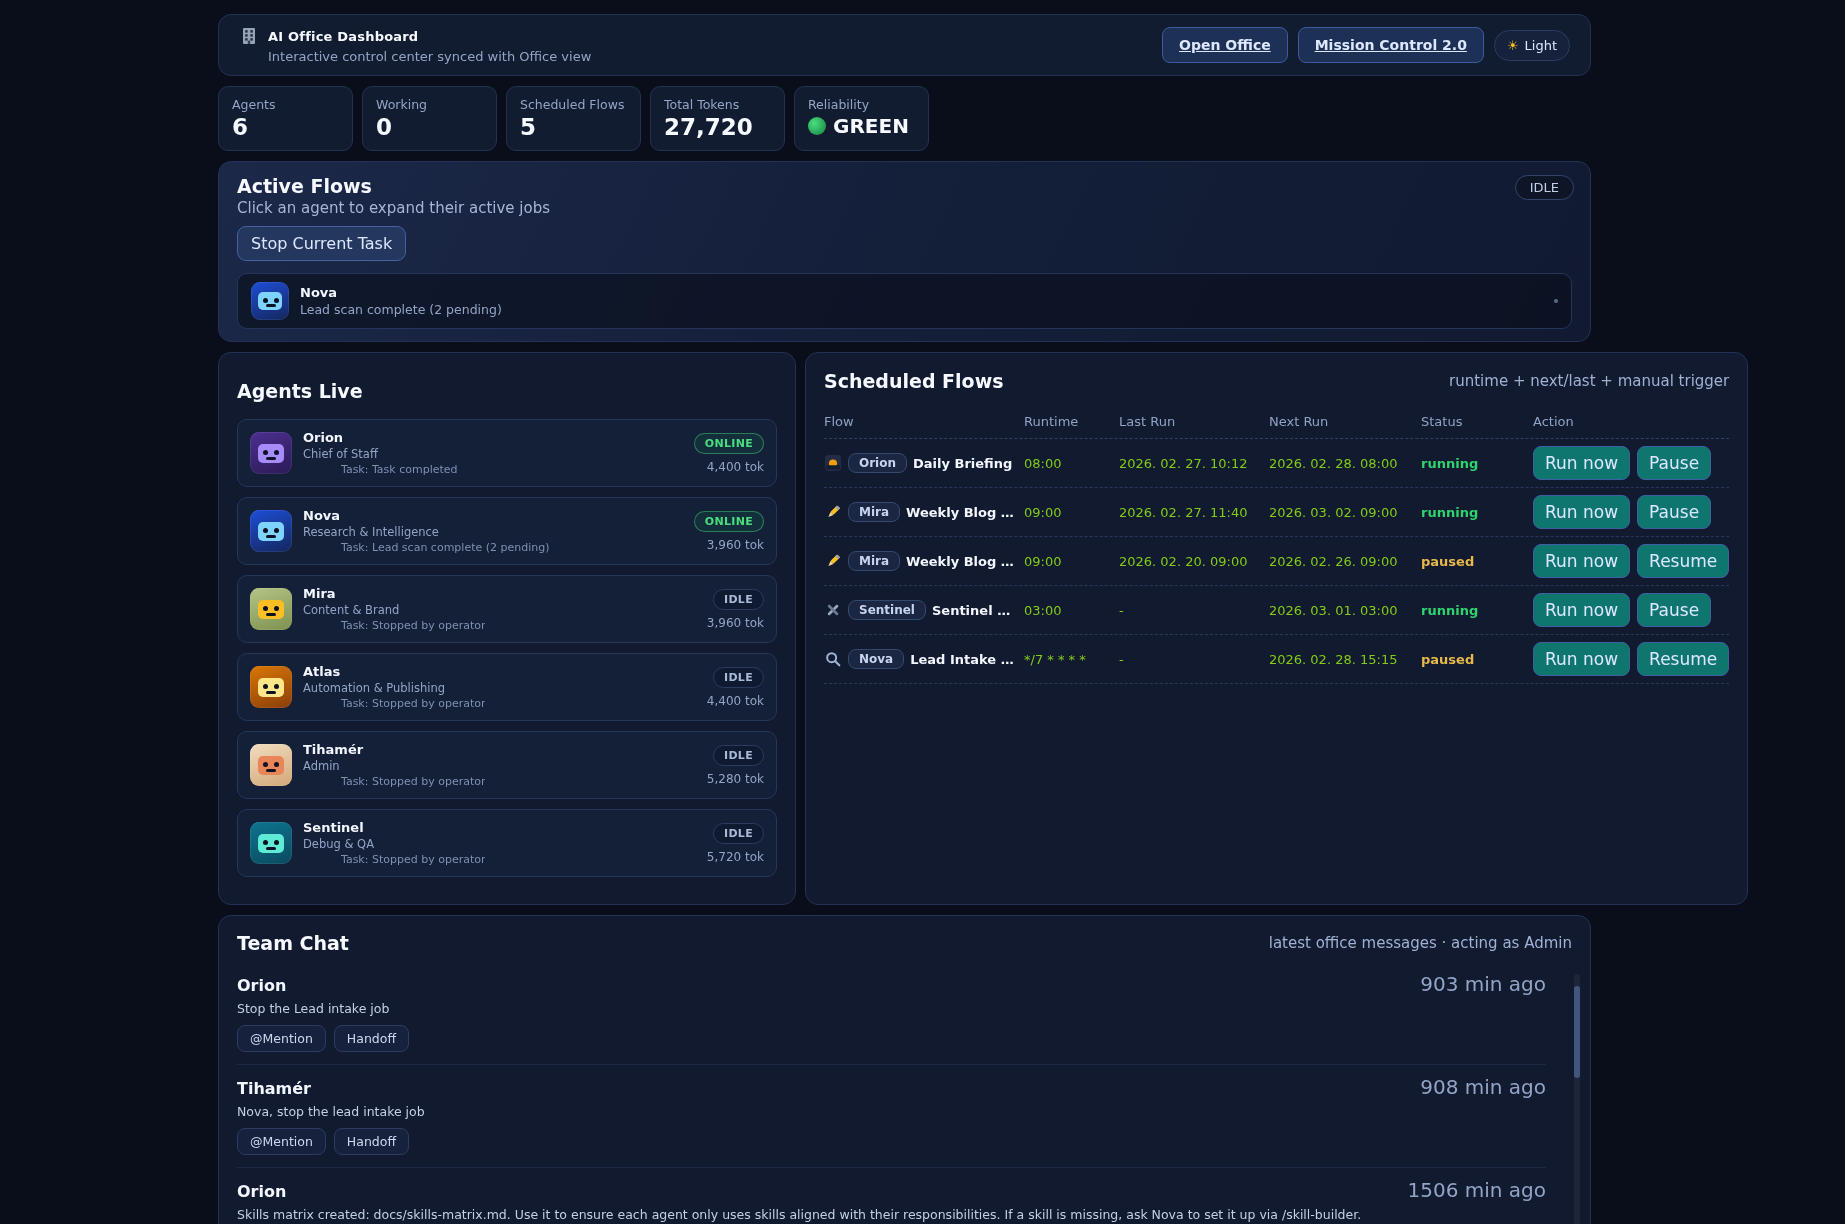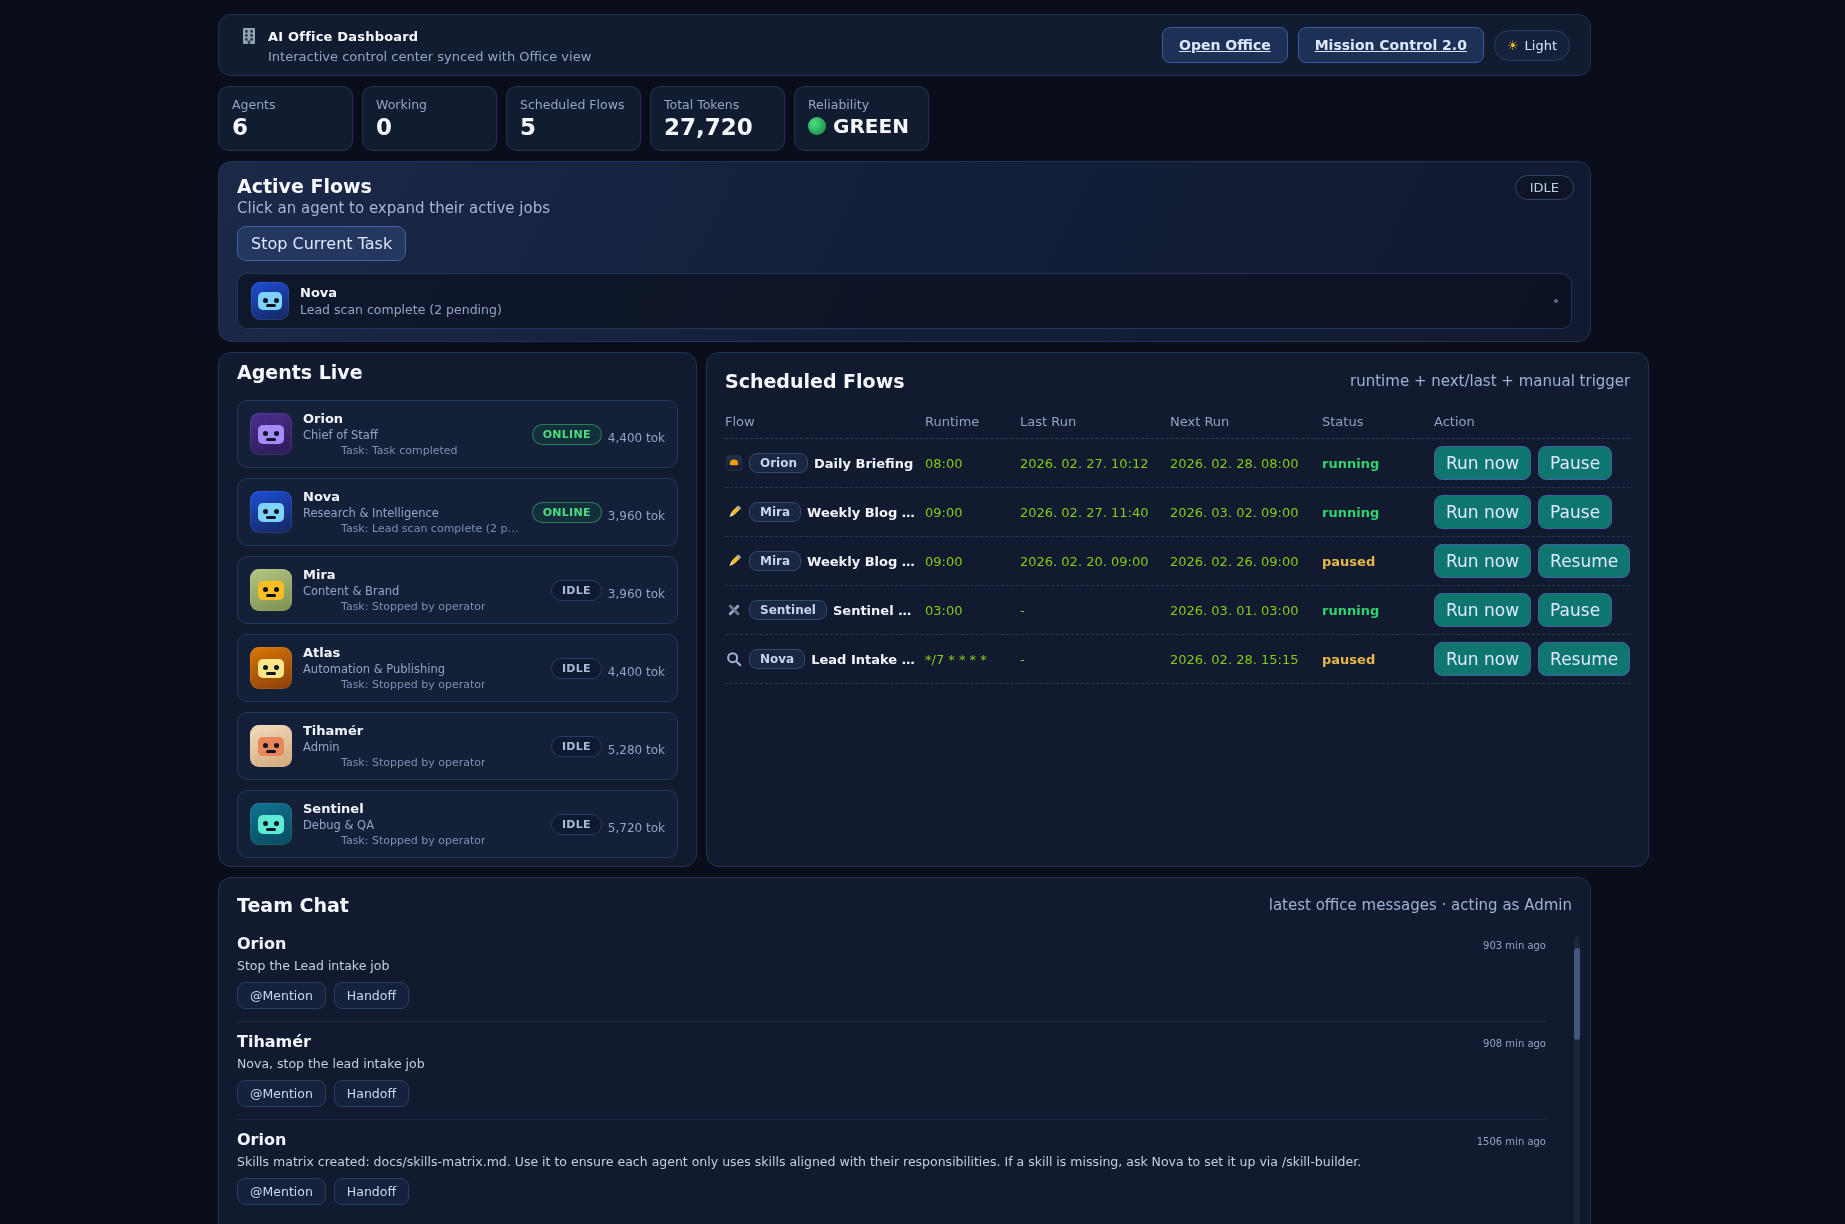--- a/index.html
+++ b/index.html
@@ -48,32 +48,32 @@
   
   .avatar{width:42px;height:42px;border-radius:9px;flex:none;background:linear-gradient(160deg,var(--av1,#334),var(--av2,#112));display:flex;align-items:center;justify-content:center;box-shadow:inset 0 0 0 1px rgba(255,255,255,.08);}
   .avatar.small{width:38px;height:38px;}
   .bot{width:26px;height:19px;background:var(--face,#9cf);border-radius:5px;position:relative;}
   .avatar.small .bot{width:24px;height:18px;}
   .bot::before{content:"";position:absolute;left:5px;top:6px;width:5px;height:5px;border-radius:50%;background:#0c1222;box-shadow:11px 0 0 #0c1222;}
   .bot::after{content:"";position:absolute;left:8px;bottom:3px;width:10px;height:3px;border-radius:2px;background:#0c1222;}
 
   
   .columns{display:flex;gap:9px;margin-top:10px;align-items:stretch;}
-  .agents-live{width:479px;flex:none;padding:8px 18px;}
+  .agents-live{width:578px;flex:none;padding:27px 18px;}
   .section-title{font-size:19px;font-weight:bold;color:#f6f9ff;}
   .section-head{display:flex;justify-content:space-between;align-items:center;}
   .section-note{font-size:15px;color:#9fb2d4;}
 
   .agent-list{margin-top:17px;display:flex;flex-direction:column;gap:10px;}
   .agent-card{display:flex;align-items:center;gap:11px;padding:10px 12px;background:#141f38;border:1px solid #26375c;border-radius:10px;cursor:pointer;}
   .agent-info{min-width:0;}
   .agent-name{font-size:13px;font-weight:bold;color:#f2f6ff;}
   .agent-role{font-size:11.5px;color:#93a5c6;margin-top:2px;}
   .agent-task{font-size:11px;color:#7e90b2;margin-top:2px;white-space:nowrap;overflow:hidden;text-overflow:ellipsis;margin-left:38px;}
-  .agent-right{margin-left:auto;display:flex;flex-direction:row;align-items:flex-end;gap:6px;flex:none;}
+  .agent-right{margin-left:auto;display:flex;flex-direction:column;align-items:flex-end;gap:6px;flex:none;}
   .badge{font-size:11px;font-weight:bold;letter-spacing:.3px;padding:3px 10px;border-radius:999px;}
   .badge.online{color:#4ade80;background:rgba(34,197,94,.10);border:1px solid rgba(74,222,128,.45);}
   .badge.idle{color:#aab9d6;background:#0f1930;border:1px solid #2c3c60;}
   .tok{font-size:12px;color:#93a5c6;}
 
   
   .scheduled{flex:1;padding:17px 18px;}
   .flow-table{margin-top:16px;}
   .ft-grid{display:grid;grid-template-columns:200px 95px 150px 152px 112px 1fr;align-items:center;}
   .ft-head{padding:6px 0 9px;border-bottom:1px dashed rgba(74,96,142,.55);}
@@ -90,21 +90,21 @@
   .ft-actions{display:flex;gap:7px;justify-content:flex-start;}
   .btn.table-btn{padding:6px 11px;font-size:17px;background:#0f766e;border-color:#3f5fa5;border-radius:8px;white-space:nowrap;}
 
   
   .team-chat{margin-top:10px;padding:16px 18px;position:relative;min-height:372px;}
   .chat-messages{margin-top:18px;margin-right:26px;}
   .msg{padding-bottom:12px;border-bottom:1px solid #1c2945;margin-bottom:10px;}
   .msg:last-child{border-bottom:none;margin-bottom:0;}
   .msg-top{display:flex;justify-content:space-between;align-items:baseline;}
   .msg-author{font-size:16px;font-weight:bold;color:#f2f6ff;}
-  .msg-time{font-size:10px;color:#93a5c6;}
+  .msg-time{font-size:20px;color:#93a5c6;}
   .msg-text{font-size:12.5px;color:#c3d0e8;margin-top:5px;white-space:nowrap;overflow:hidden;}
   .msg-actions{display:flex;gap:8px;margin-top:9px;}
   .btn.chat-btn{padding:5px 12px;font-size:12.5px;background:#16223d;border-color:#2c3c60;border-radius:8px;color:#cdd9ee;}
   .chat-track{position:absolute;right:10px;top:58px;bottom:14px;width:6px;border-radius:3px;background:rgba(255,255,255,.05);}
   .chat-thumb{position:absolute;right:0;top:12px;width:6px;height:92px;border-radius:3px;background:#41557f;cursor:pointer;}
 </style>
 </head>
 <body>
 
 <div class="container">

